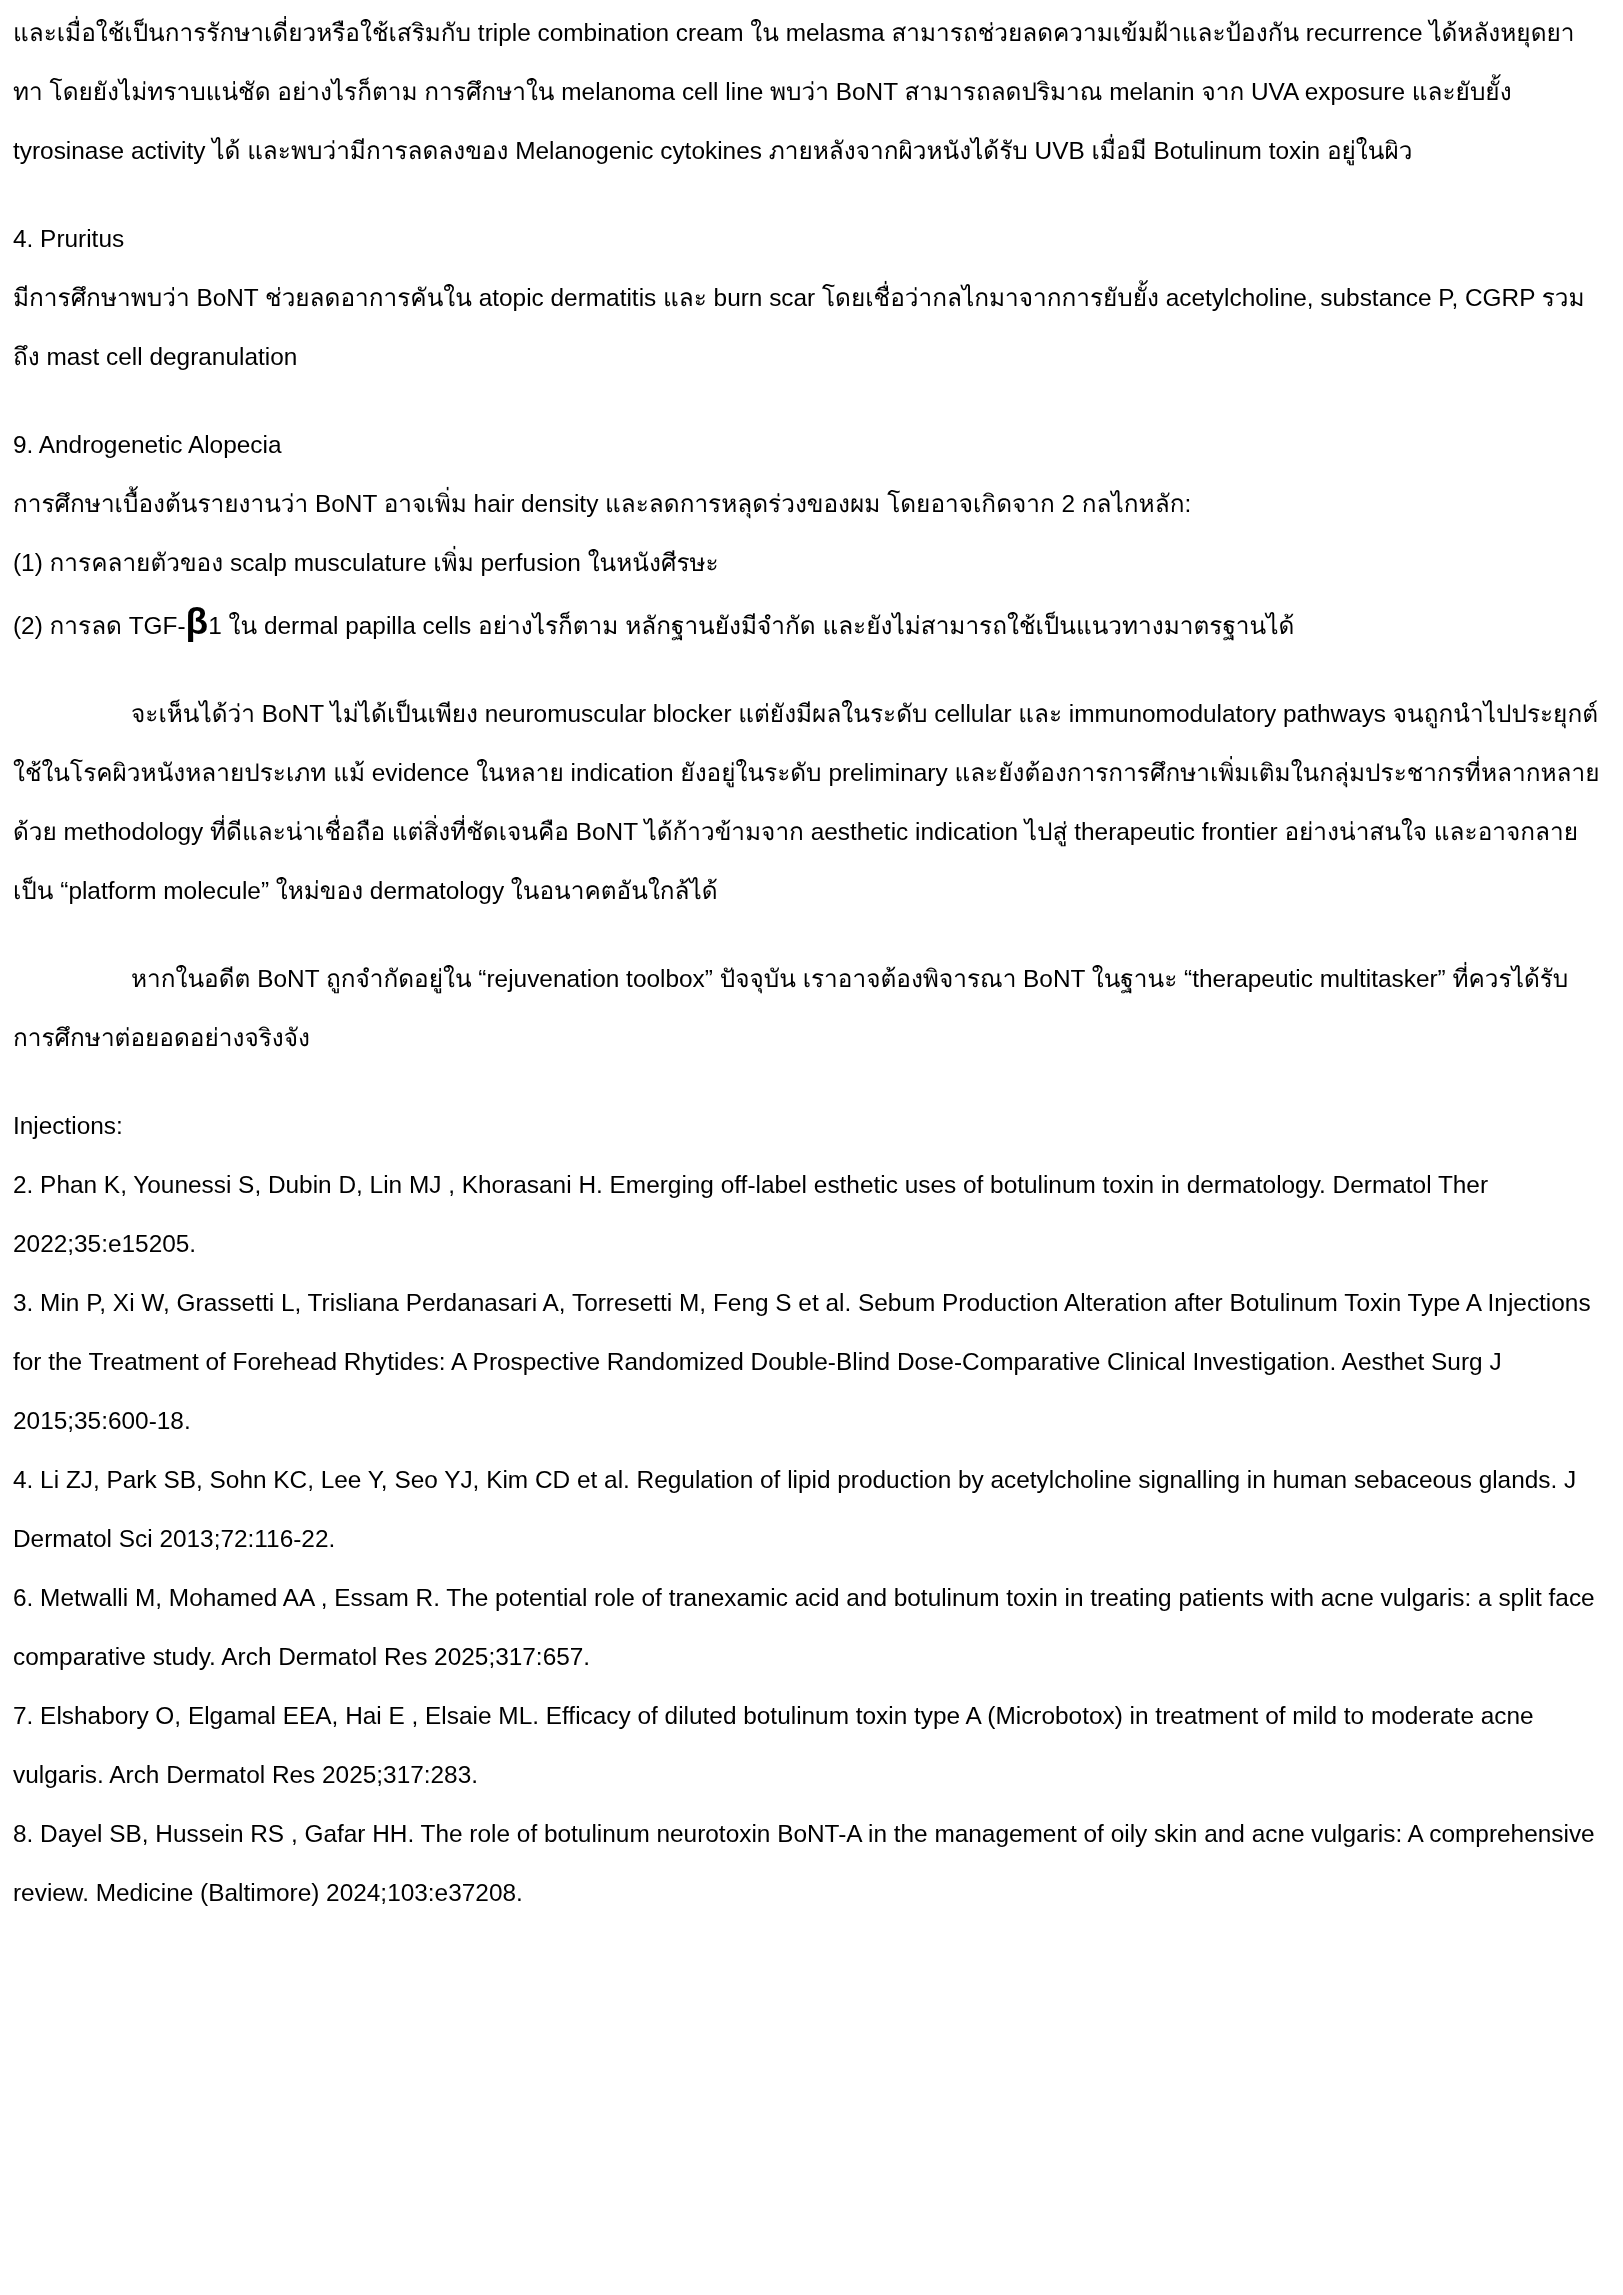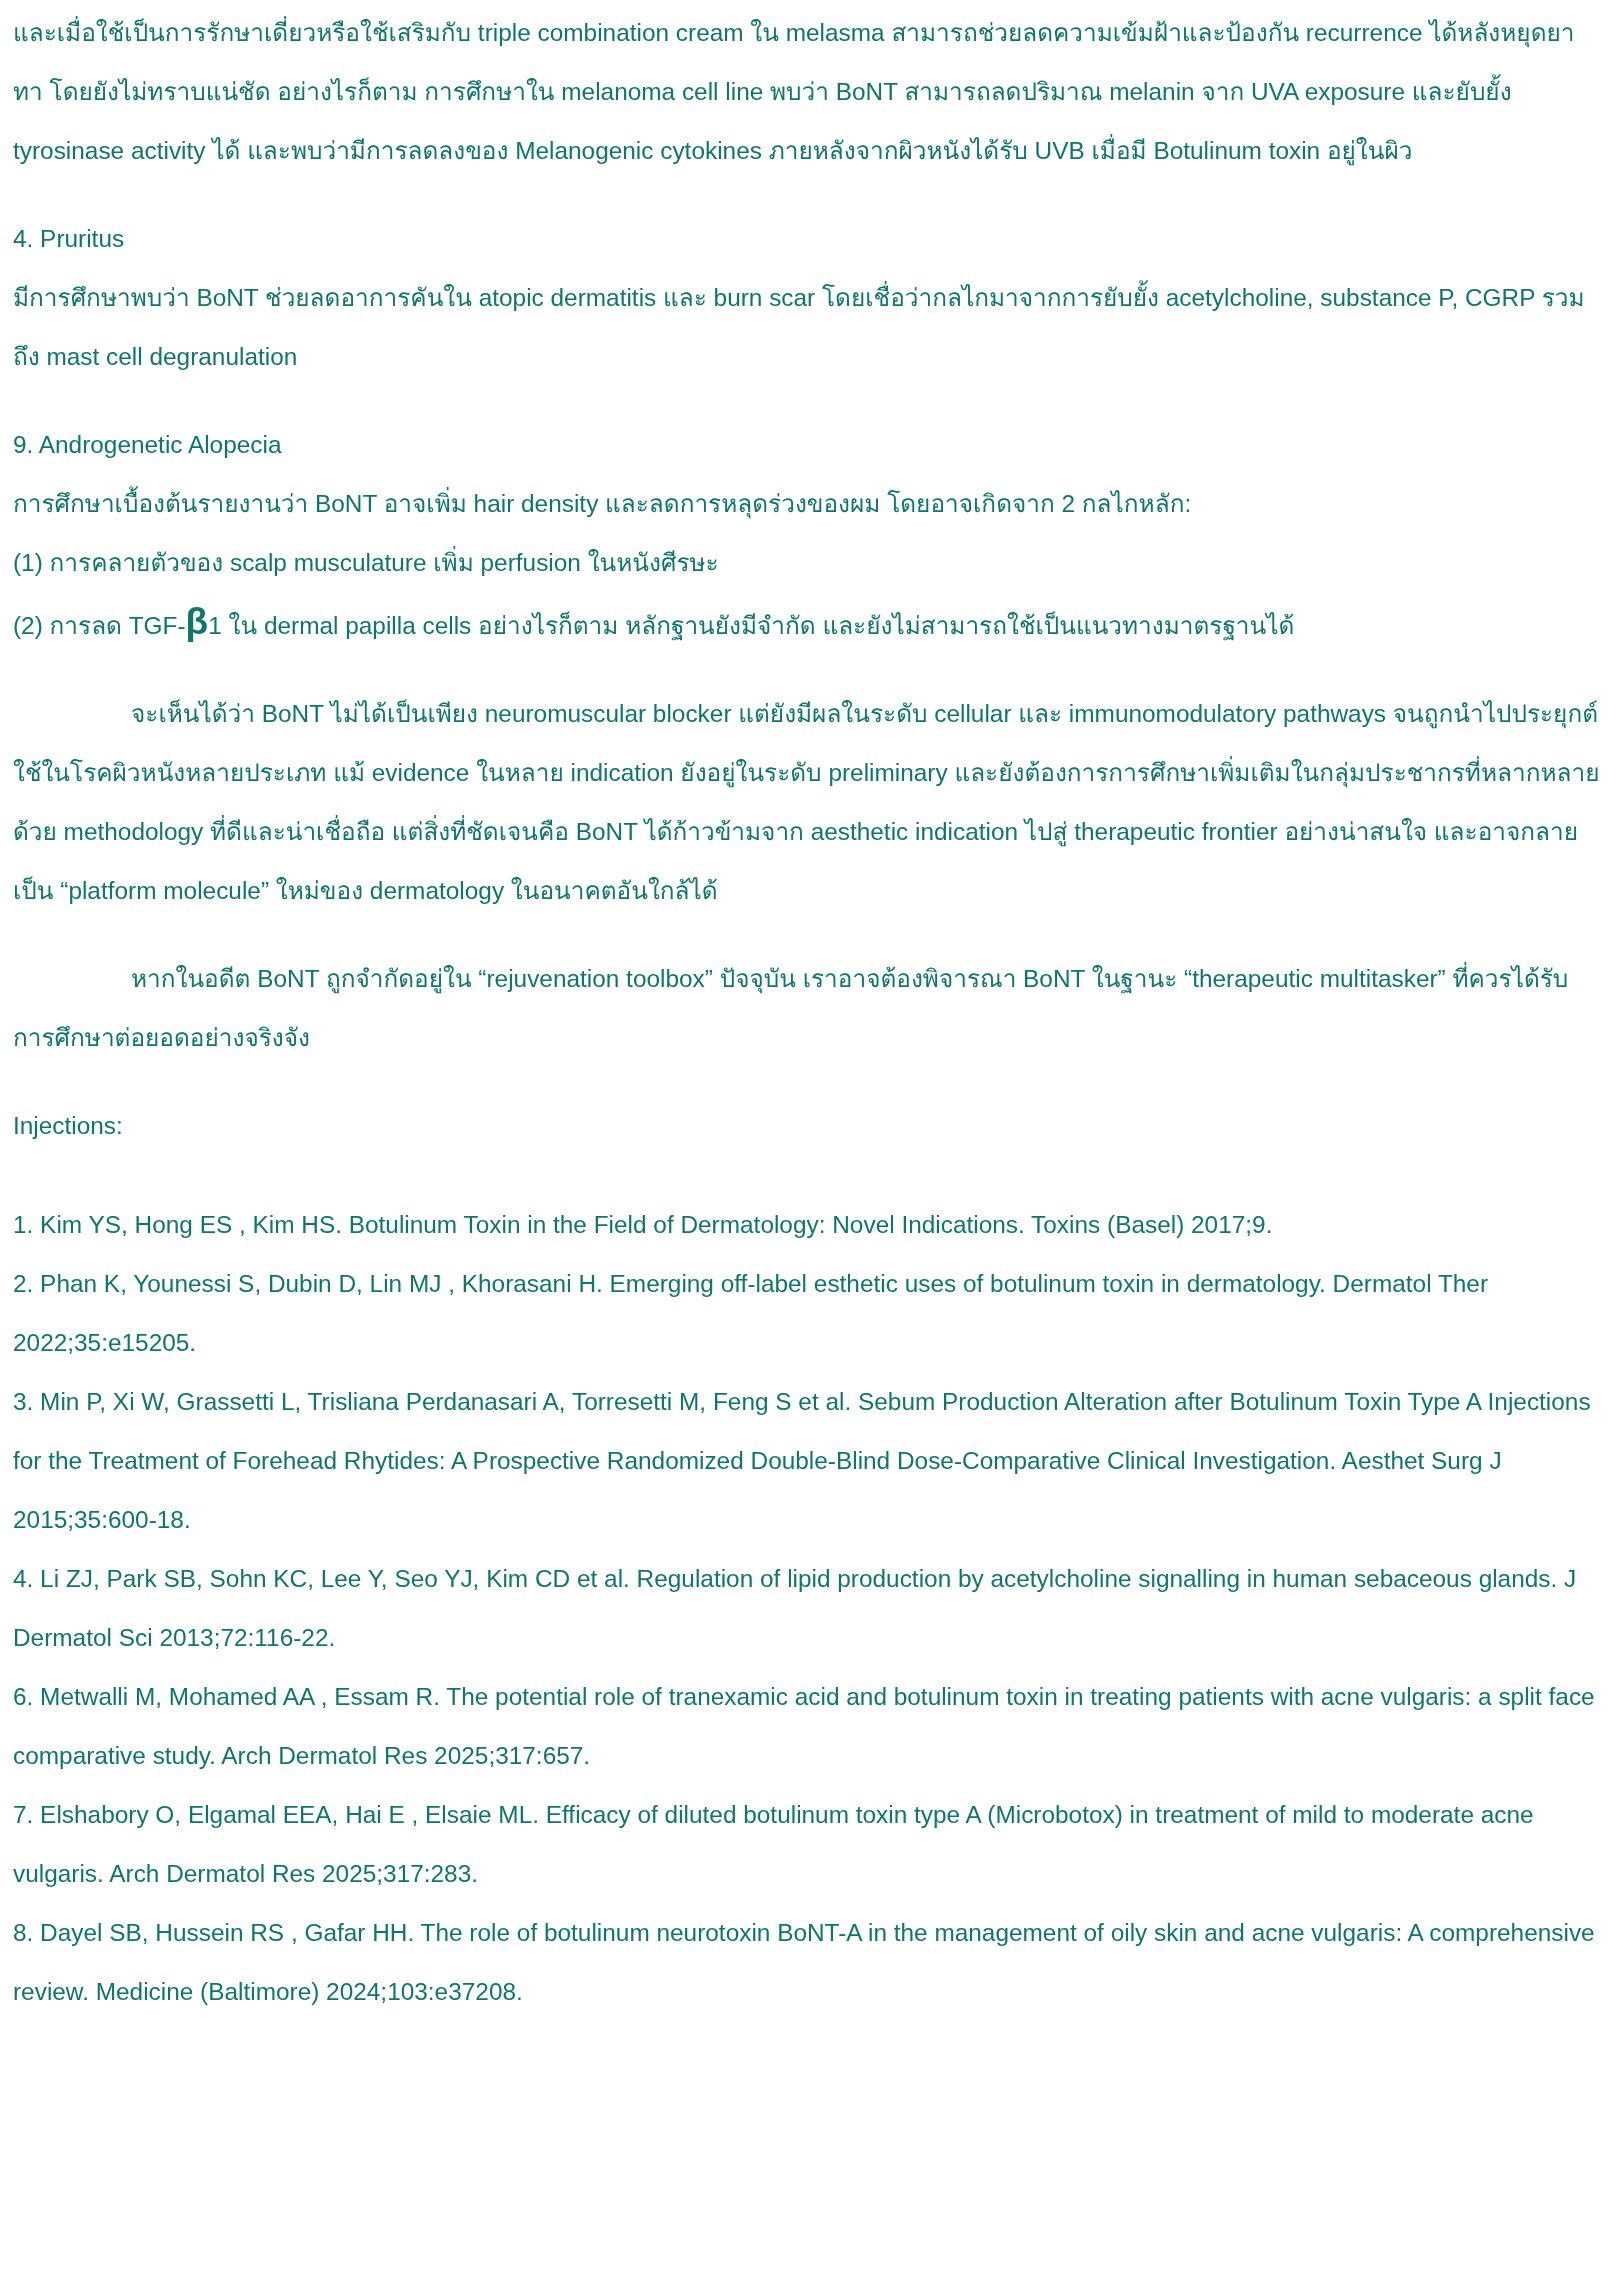--- a/index.html
+++ b/index.html
@@ -6,21 +6,21 @@
     margin: 0;
     padding: 0;
     background: #ffffff;
   }
   .page {
     position: relative;
     width: 1624px;
     min-height: 2295px;
     box-sizing: border-box;
     background: #ffffff;
-    color: #0f766e;
+    color: #000000;
     font-family: "Liberation Sans", "DejaVu Sans", sans-serif;
     font-size: 24.4px;
     line-height: 59px;
     padding: 2.9px 21.5px 29px 13px;
     text-align: left;
   }
   .page p {
     margin: 0;
     padding: 0;
   }
@@ -51,21 +51,20 @@
   <p>(1) การคลายตัวของ scalp musculature เพิ่ม perfusion ในหนังศีรษะ</p>
 
   <p><span>(2) การลด TGF-</span><span class="beta">β</span><span>1 ใน dermal papilla cells อย่างไรก็ตาม หลักฐานยังมีจำกัด และยังไม่สามารถใช้เป็นแนวทางมาตรฐานได้</span></p>
 
   <p class="gap-before indent-first">จะเห็นได้ว่า BoNT ไม่ได้เป็นเพียง neuromuscular blocker แต่ยังมีผลในระดับ cellular และ immunomodulatory pathways จนถูกนำไปประยุกต์ใช้ในโรคผิวหนังหลายประเภท แม้ evidence ในหลาย indication ยังอยู่ในระดับ preliminary และยังต้องการการศึกษาเพิ่มเติมในกลุ่มประชากรที่หลากหลาย ด้วย methodology ที่ดีและน่าเชื่อถือ แต่สิ่งที่ชัดเจนคือ BoNT ได้ก้าวข้ามจาก aesthetic indication ไปสู่ therapeutic frontier อย่างน่าสนใจ และอาจกลายเป็น “platform molecule” ใหม่ของ dermatology ในอนาคตอันใกล้ได้</p>
 
   <p class="gap-before indent-first">หากในอดีต BoNT ถูกจำกัดอยู่ใน “rejuvenation toolbox” ปัจจุบัน เราอาจต้องพิจารณา BoNT ในฐานะ “therapeutic multitasker” ที่ควรได้รับการศึกษาต่อยอดอย่างจริงจัง</p>
 
   <p class="gap-before">Injections:</p>
 
-  <p class="big-gap-before">1. Kim YS, Hong ES , Kim HS. Botulinum Toxin in the Field of Dermatology: Novel Indications. Toxins (Basel) 2017;9.</p>
 
   <p>2. Phan K, Younessi S, Dubin D, Lin MJ , Khorasani H. Emerging off-label esthetic uses of botulinum toxin in dermatology. Dermatol Ther 2022;35:e15205.</p>
 
   <p>3. Min P, Xi W, Grassetti L, Trisliana Perdanasari A, Torresetti M, Feng S et al. Sebum Production Alteration after Botulinum Toxin Type A Injections for the Treatment of Forehead Rhytides: A Prospective Randomized Double-Blind Dose-Comparative Clinical Investigation. Aesthet Surg J 2015;35:600-18.</p>
 
   <p>4. Li ZJ, Park SB, Sohn KC, Lee Y, Seo YJ, Kim CD et al. Regulation of lipid production by acetylcholine signalling in human sebaceous glands. J Dermatol Sci 2013;72:116-22.</p>
 
 
   <p>6. Metwalli M, Mohamed AA , Essam R. The potential role of tranexamic acid and botulinum toxin in treating patients with acne vulgaris: a split face comparative study. Arch Dermatol Res 2025;317:657.</p>
 

